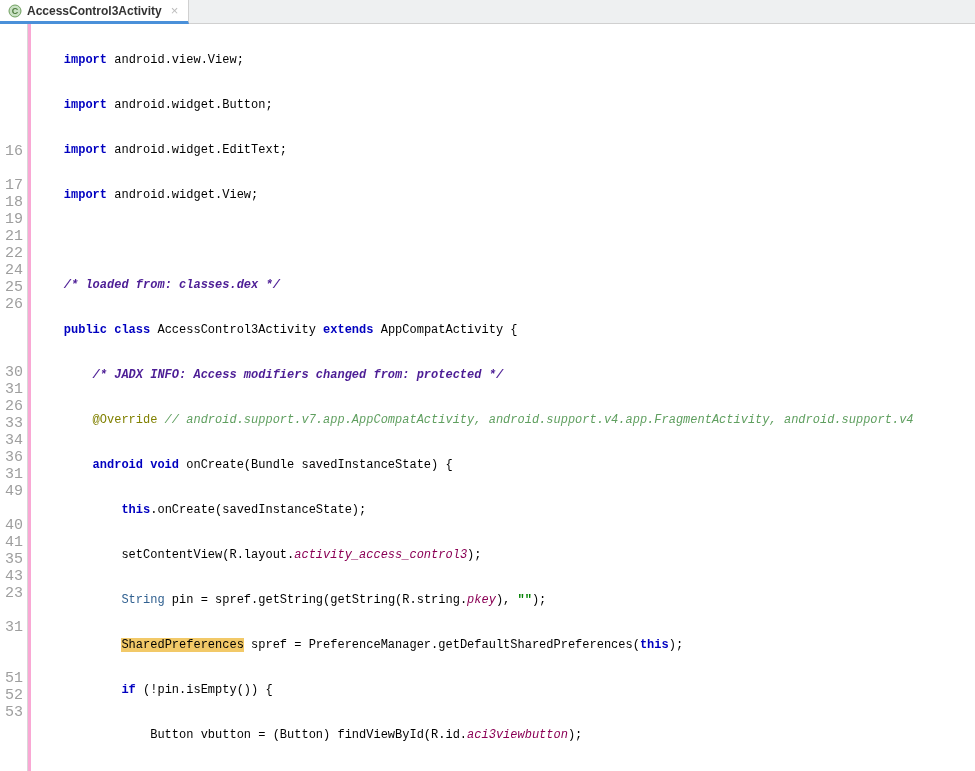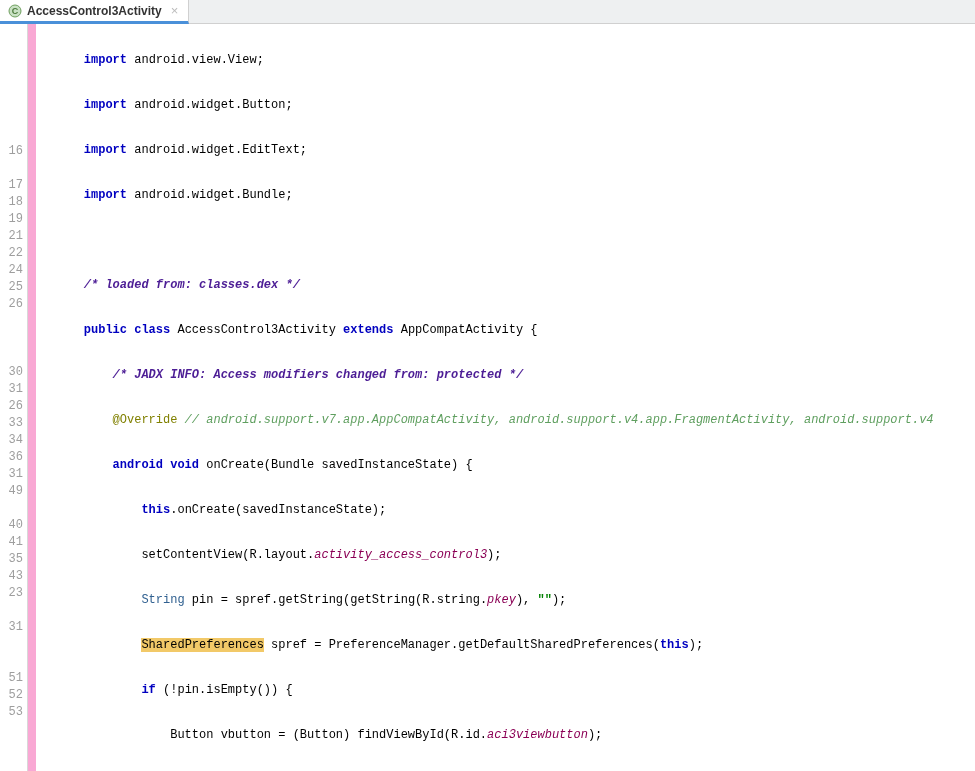--- a/index.html
+++ b/index.html
@@ -41,34 +41,34 @@
     display: flex;
     height: calc(100% - 24px);
     width: 100%;
   }
   .gutter {
     width: 28px;
     background: #fff;
     color: #9e9e9e;
     text-align: right;
     padding-right: 4px;
-    font-size: 12px;
+    font-size: 15px;
     border-right: 1px solid #d8d8d8;
     flex-shrink: 0;
   }
   .gutter .ln {
     height: 17px;
     line-height: 17px;
   }
   .code {
     flex: 1;
-    padding-left: 15px;
+    padding-left: 0;
     font-size: 12px;
     white-space: pre;
-    border-left: 8px solid #f9a8d4;
+    border-left: 3px solid #f9a8d4;
     overflow: hidden;
   }
   .code .line {
     height: 17px;
     line-height: 17px;
     padding-left: 4px;
   }
   .kw { color: #0000c0; font-weight: bold; }
   .str { color: #008000; font-weight: bold; }
   .cmt-green-it { color: #4c1d95; font-style: italic; font-weight: bold; }
@@ -138,21 +138,21 @@
       <div class="ln">52</div>
       <div class="ln">53</div>
       <div class="ln"></div>
       <div class="ln"></div>
       <div class="ln"></div>
     </div>
   <div class="code">
     <div class="line"><span>    </span><span class="kw">import</span><span> android.view.View;</span></div>
     <div class="line"><span>    </span><span class="kw">import</span><span> android.widget.Button;</span></div>
     <div class="line"><span>    </span><span class="kw">import</span><span> android.widget.EditText;</span></div>
-    <div class="line"><span>    </span><span class="kw">import</span><span> android.widget.Bundle;</span></div>
+    <div class="line"><span>    </span><span class="kw">import</span><span> android.widget.View;</span></div>
     <div class="line"></div>
     <div class="line"><span>    </span><span class="cmt-green-it">/* loaded from: classes.dex */</span></div>
     <div class="line"><span>    </span><span class="kw">public class</span><span> AccessControl3Activity </span><span class="kw">extends</span><span> AppCompatActivity {</span></div>
     <div class="line"><span>        </span><span class="cmt-green-it">/* JADX INFO: Access modifiers changed from: protected */</span></div>
     <div class="line"><span>        </span><span class="ann">@Override</span><span class="cmt-green-line"> // android.support.v7.app.AppCompatActivity, android.support.v4.app.FragmentActivity, android.support.v4</span></div>
     <div class="line"><span>        </span><span class="kw">android void</span><span> onCreate</span><span>(Bundle savedInstanceState) {</span></div>
     <div class="line"><span>            </span><span class="kw">this</span><span>.onCreate(savedInstanceState);</span></div>
     <div class="line"><span>            </span><span>setContentView(R.layout.</span><span class="field">activity_access_control3</span><span>);</span></div>
     <div class="line"><span>            </span><span class="type">String</span><span> pin = spref.getString(getString(R.string.</span><span class="field">pkey</span><span>), </span><span class="str">""</span><span>);</span></div>
     <div class="line"><span>            </span><span class="highlight-y">SharedPreferences</span><span> spref = PreferenceManager.getDefaultSharedPreferences(</span><span class="kw">this</span><span>);</span></div>

